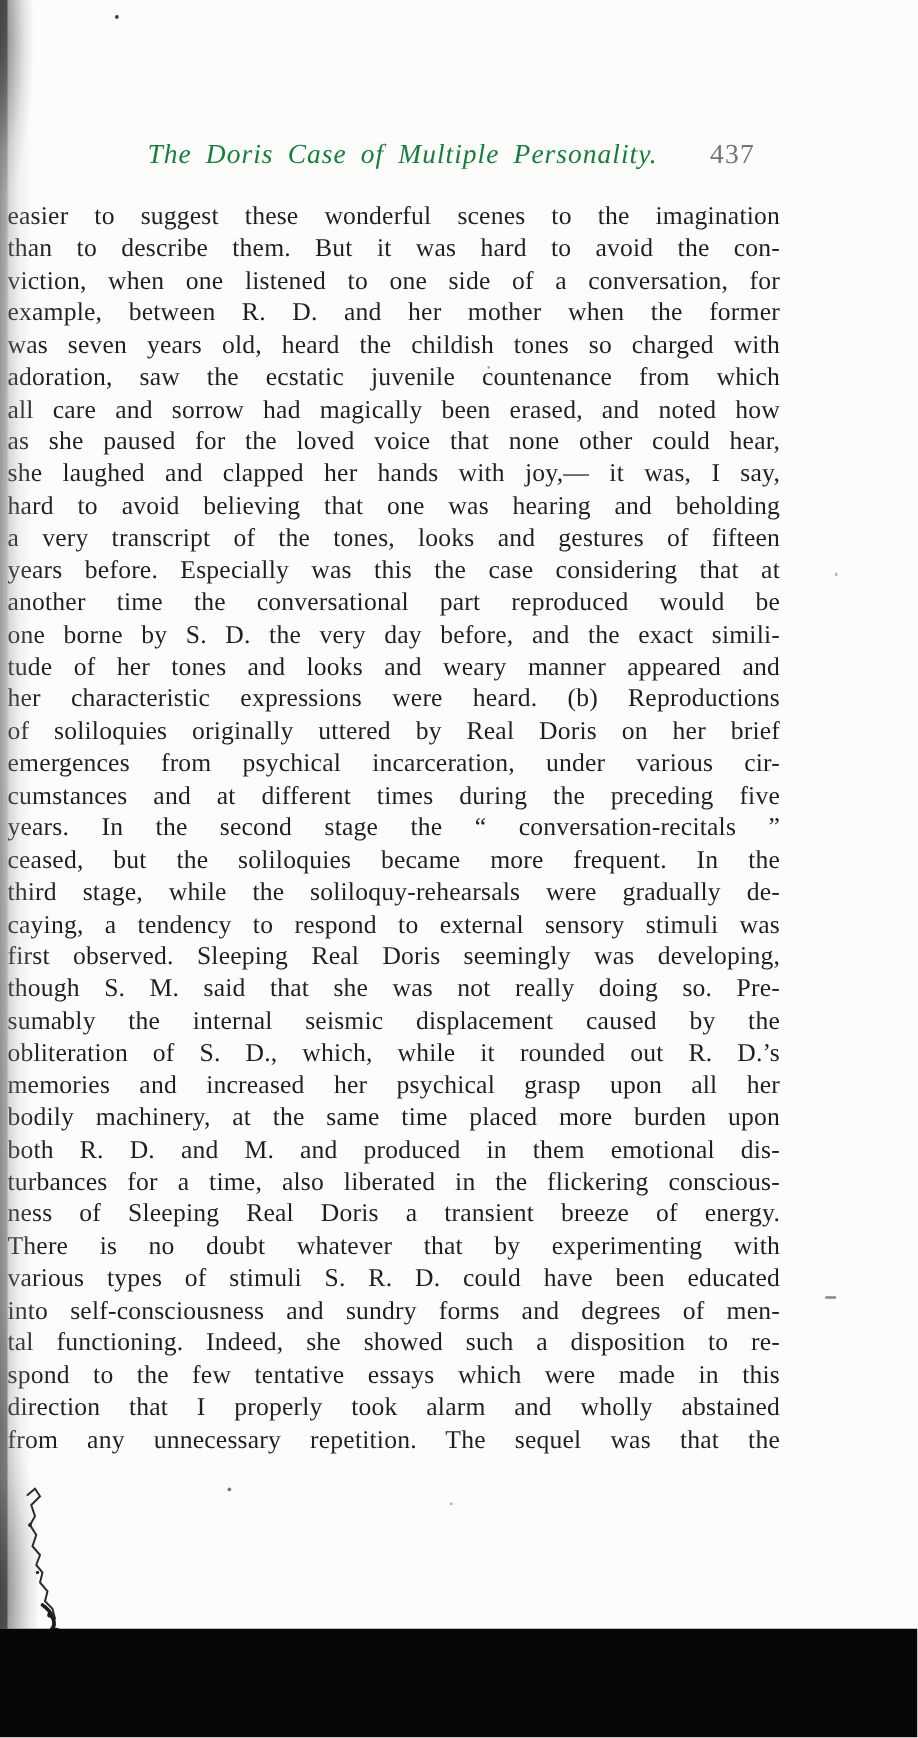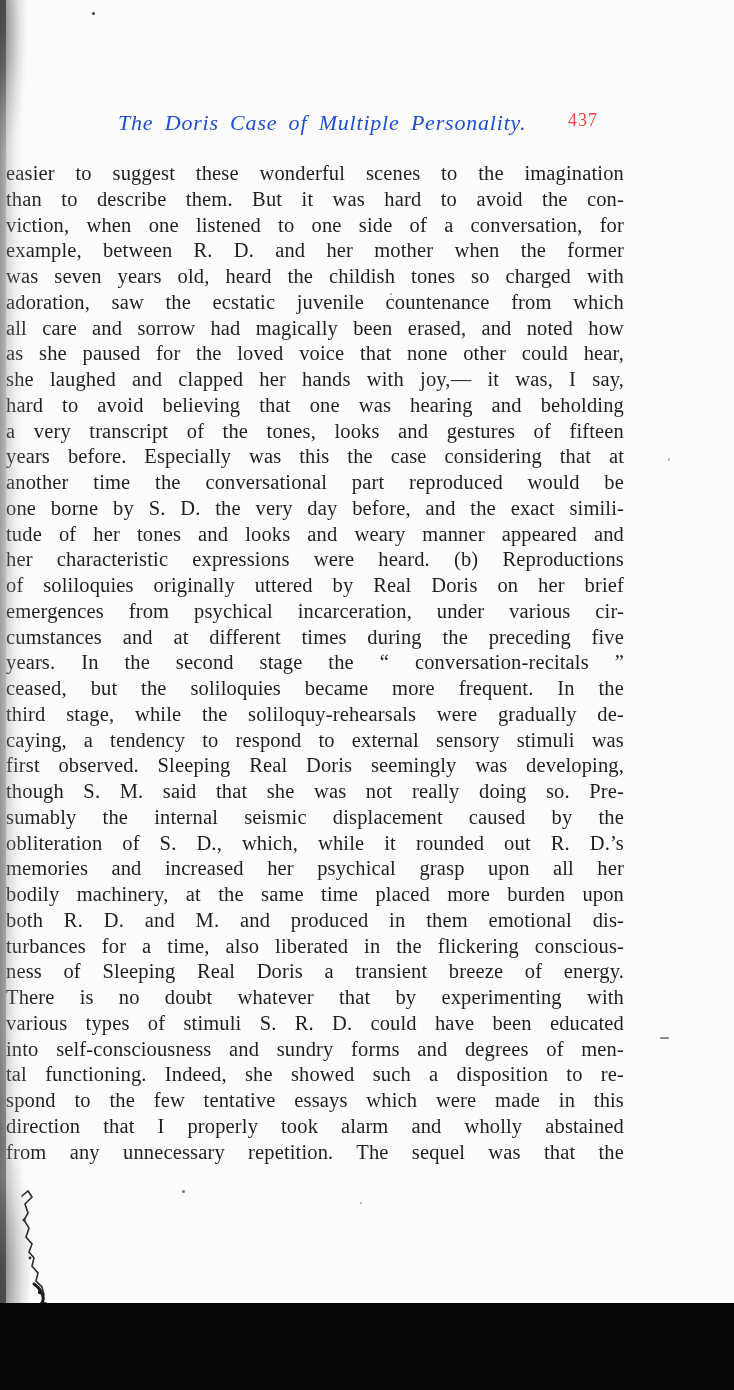--- a/index.html
+++ b/index.html
@@ -53,29 +53,29 @@
     pointer-events: none;
   }
   .page-header {
     position: absolute; left: 0px; top: 110px;
     width: 640px; height: 30px;
   }
   .header-title {
     position: absolute; left: 118px; top: 0;
     font-style: italic;
     font-size: 22px;
-    color: #1d4ed8;
+    color: #15803d;
     letter-spacing: 0.8px;
     word-spacing: 5px;
     white-space: nowrap;
   }
   .header-pagenum {
     position: absolute; left: 568px; top: 0;
-    font-size: 18px;
-    color: #ef4444;
+    font-size: 22px;
+    color: #737373;
     letter-spacing: 1px;
   }
   .body-text {
     position: absolute; left: 6px; top: 161px;
     width: 618px;
     color: #1f1f1f;
   }
   .line {
     font-size: 20.5px;
     line-height: 25.75px;

